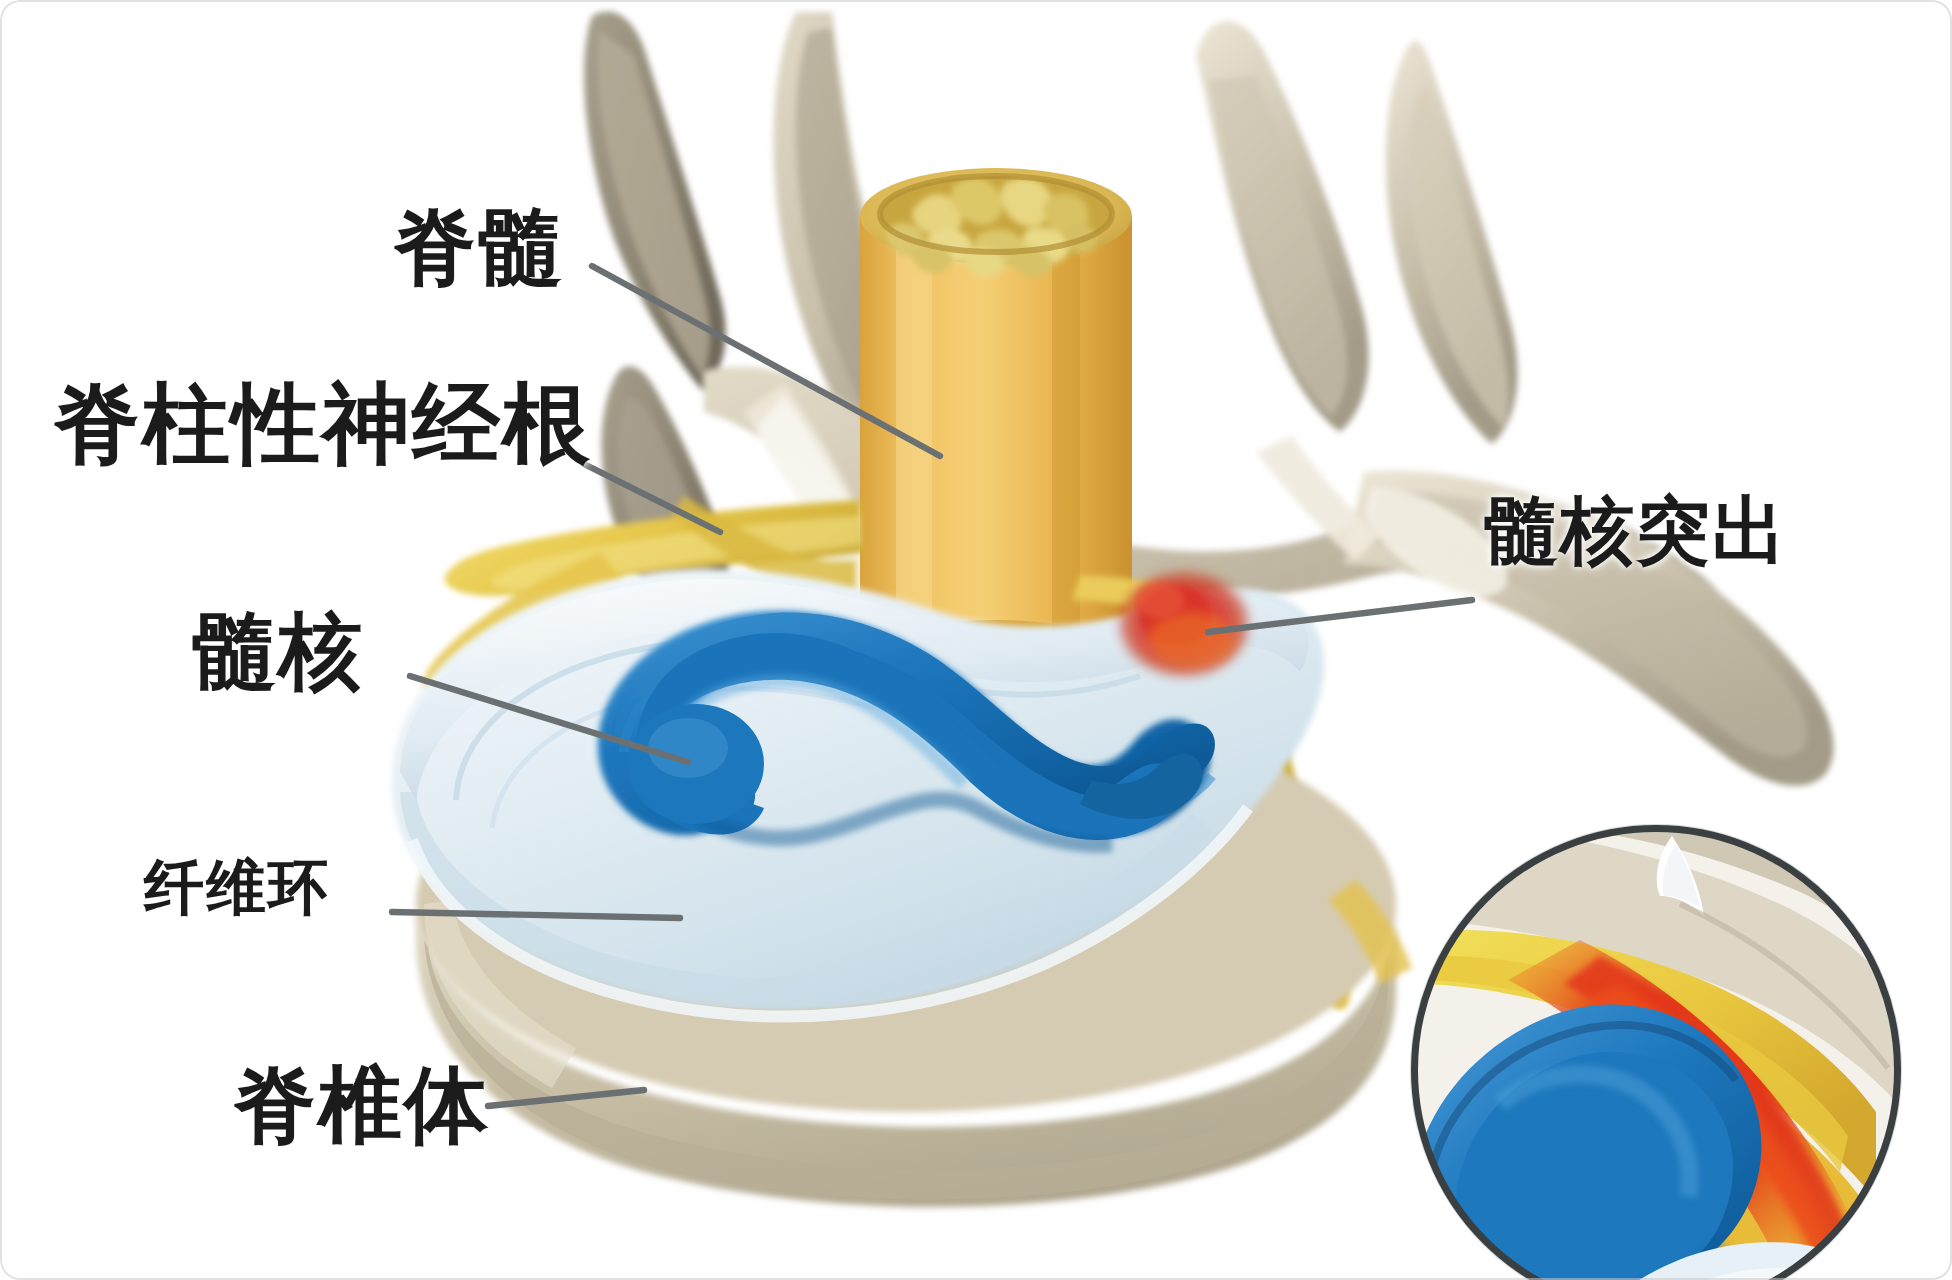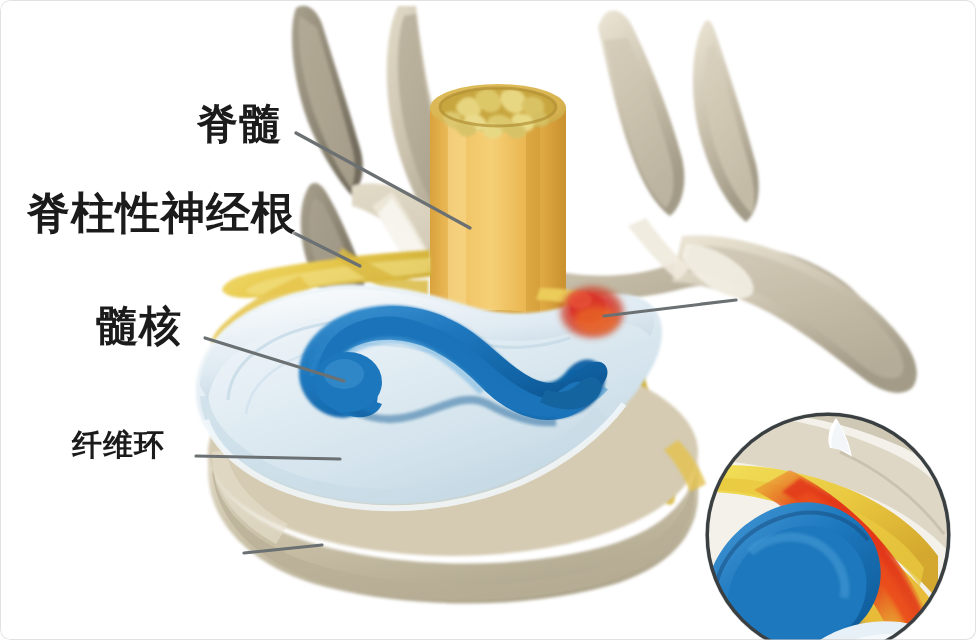--- a/index.html
+++ b/index.html
@@ -434,17 +434,19 @@
     </g>
 
     <path d="M678,440 C690,452 700,468 706,484 L690,492
              C684,476 674,460 664,450 Z" fill="#e3c253" opacity="0.85" filter="url(#soft1)"></path>
   </svg>
 
   <div class="lbl l1">脊髓</div>
   <div class="lbl l2">脊柱性神经根</div>
   <div class="lbl l3">髓核</div>
   <div class="lbl l4">纤维环</div>
+  <div class="lbl l5">脊椎体</div>
   <div class="lbl r1">
+    <span class="ln1">髓核突出</span>
   </div>
 
   <div class="vignette"></div>
 </div>
 
 </body></html>

